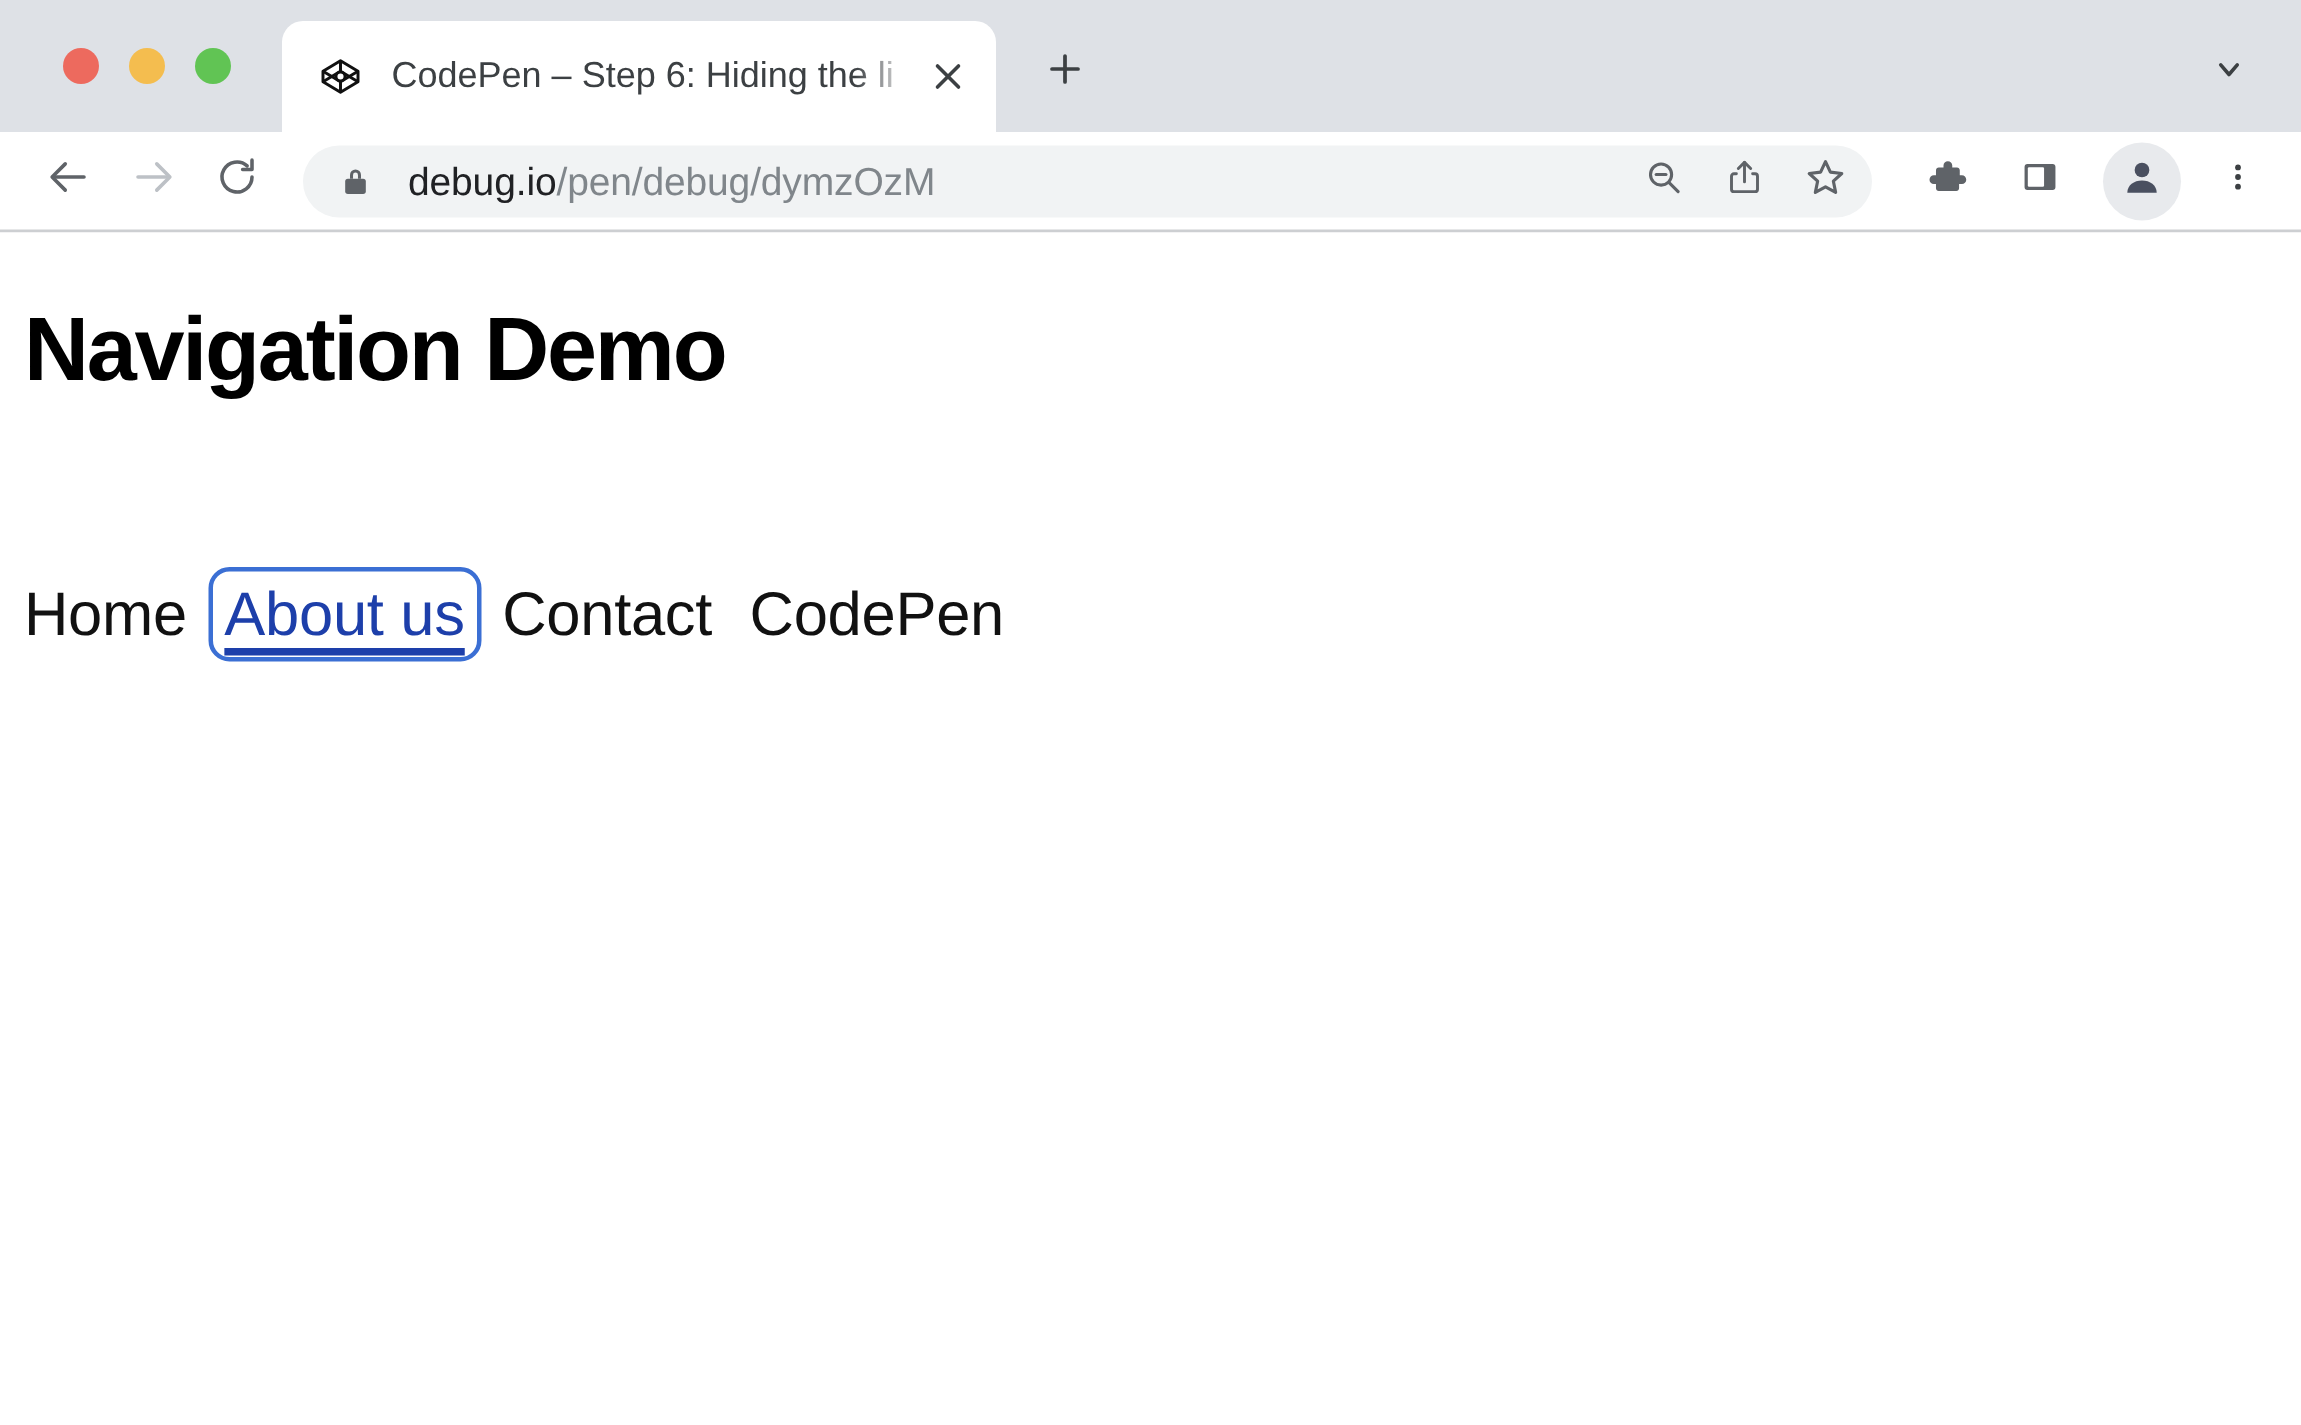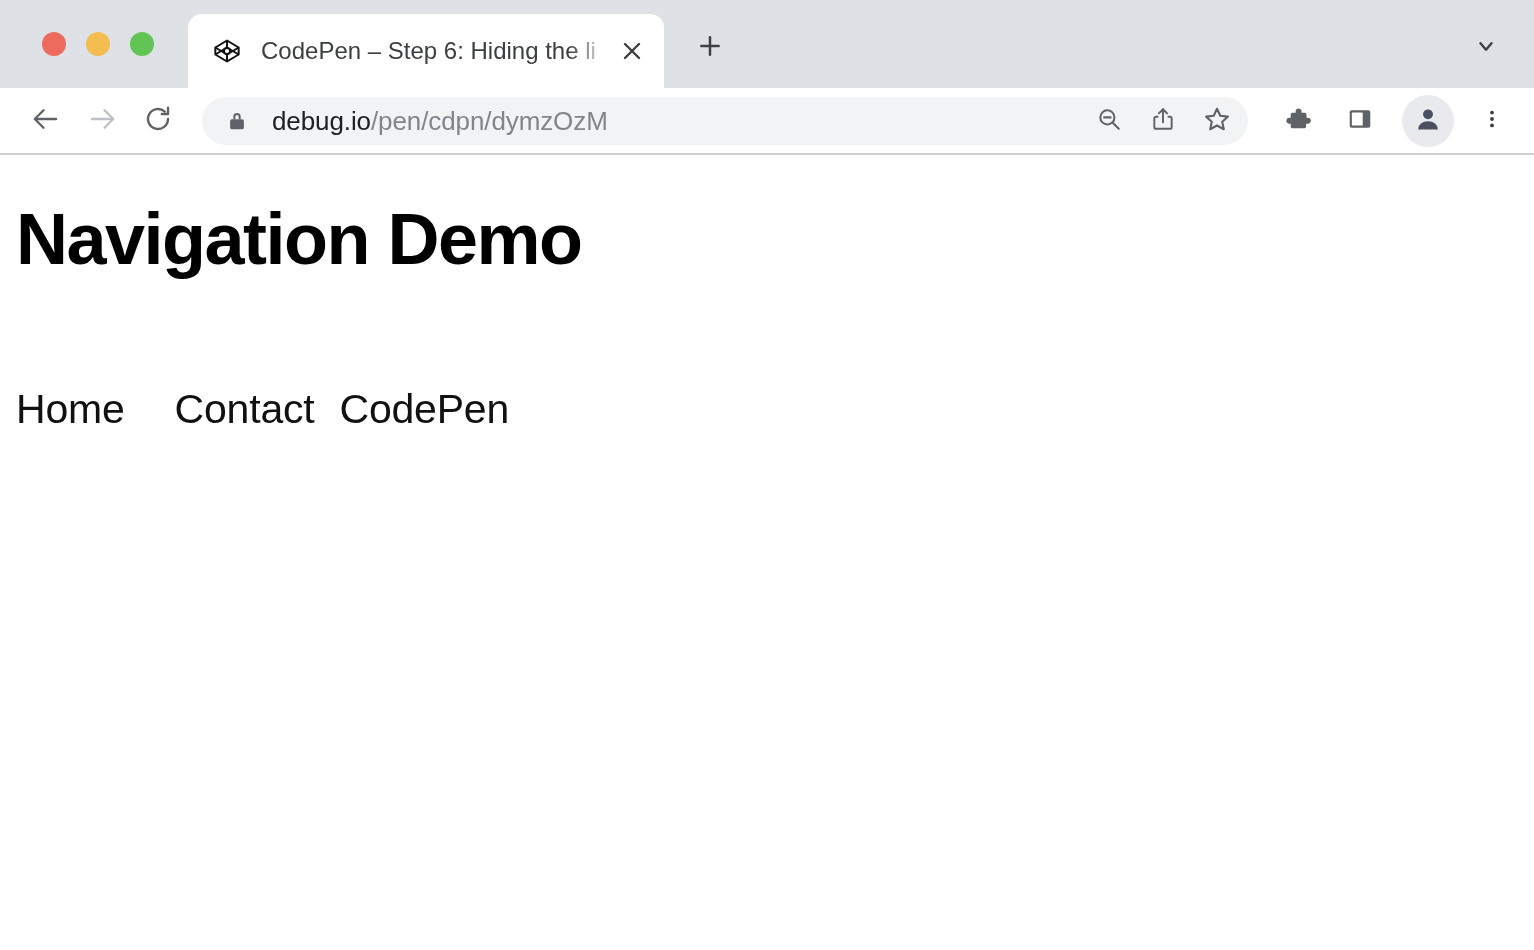--- a/index.html
+++ b/index.html
@@ -220,21 +220,21 @@
     position: relative;
   }
   .page {
     padding: 0;
   }
   .page-title {
     margin: 0;
     position: absolute;
     left: 16px;
     top: 48px;
-    font-size: 72px;
+    font-size: 60px;
     font-weight: 700;
     color: #000000;
     letter-spacing: -1.5px;
     line-height: 1;
     font-family: "Liberation Sans", sans-serif;
   }
   .nav {
     position: absolute;
     left: 16px;
     top: 234px;
@@ -344,21 +344,21 @@
       </span>
     </div>
 
     <div class="omnibox">
       <span class="lock-icon">
         <svg width="22" height="22" viewBox="0 0 24 24" fill="#5f6368">
           <rect x="4.5" y="10" width="15" height="11" rx="2"></rect>
           <path d="M8 10V7.2a4 4 0 0 1 8 0V10h-2.2V7.2a1.8 1.8 0 0 0-3.6 0V10z"></path>
         </svg>
       </span>
-      <span class="url-text"><span class="url-domain">debug.io</span><span class="url-path">/pen/cdpn/dymzOzM</span></span>
+      <span class="url-text"><span class="url-domain">debug.io</span><span class="url-path">/pen/debug/dymzOzM</span></span>
 
       <span class="omni-action">
         <span>
           <svg width="26" height="26" viewBox="0 0 24 24" fill="none" stroke="#5f6368" stroke-width="1.9" stroke-linecap="round">
             <circle cx="10.5" cy="10.5" r="6.5"></circle>
             <line x1="15.3" y1="15.3" x2="21" y2="21"></line>
             <line x1="7.5" y1="10.5" x2="13.5" y2="10.5"></line>
           </svg>
         </span>
       </span>
@@ -420,20 +420,21 @@
   </div>
 
   <div class="viewport">
     <div class="page">
 
       <h1 class="page-title">Navigation Demo</h1>
 
       <nav class="nav">
         <a class="nav-link plain" href="#">Home</a>
         <span class="nav-sep"></span>
+        <a class="nav-link focused" href="#">About us</a>
         <span class="nav-sep"></span>
         <a class="nav-link plain" href="#">Contact</a>
         <span class="nav-sep"></span>
         <a class="nav-link plain" href="#">CodePen</a>
       </nav>
 
     </div>
   </div>
 
 </div>

